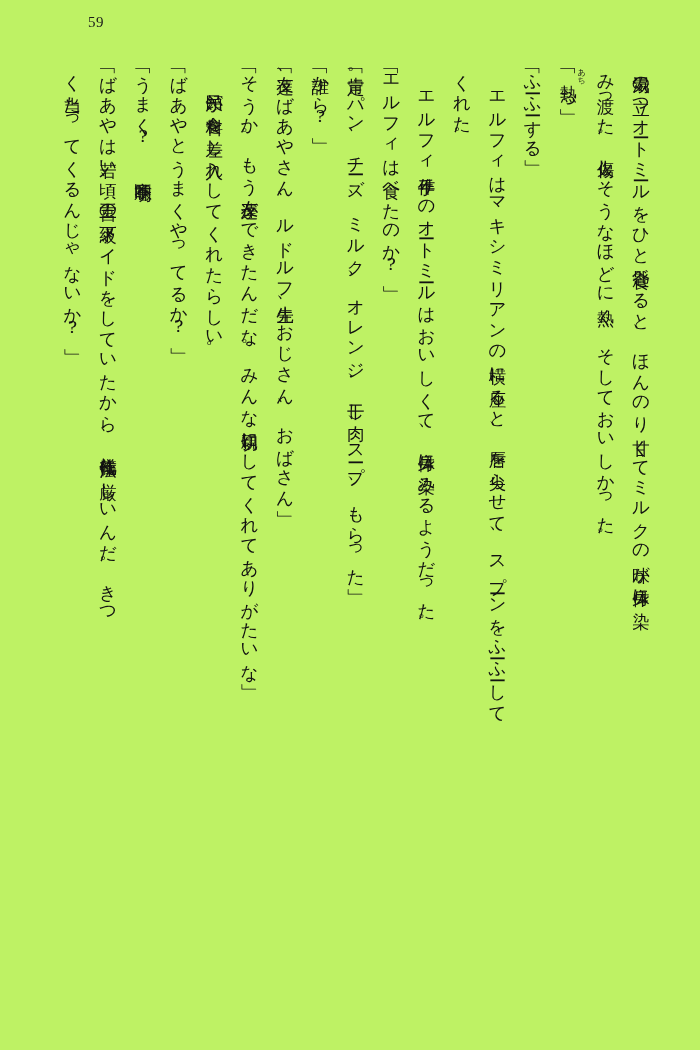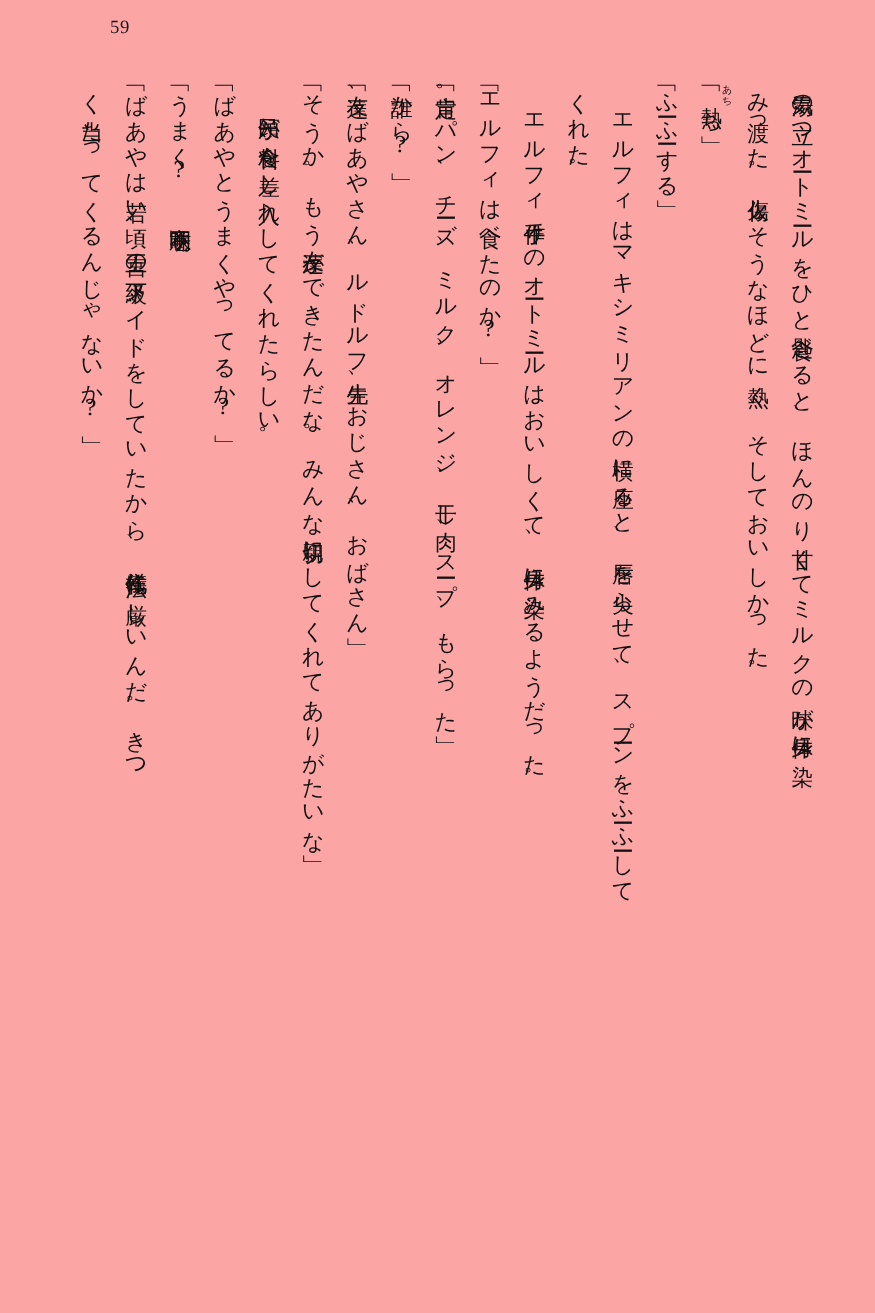--- a/index.html
+++ b/index.html
@@ -7,21 +7,21 @@
     padding: 0;
     background: #ffffff;
   }
   body {
     font-family: "Liberation Serif", serif;
   }
   .page {
     position: relative;
     width: 700px;
     height: 1050px;
-    background: #fca5a5;
+    background: #bef264;
     overflow: hidden;
     box-sizing: border-box;
   }
   .page-number {
     position: absolute;
     top: 14px;
     left: 88px;
     font-family: "Liberation Serif", serif;
     font-size: 15px;
     color: #1a1a1a;

